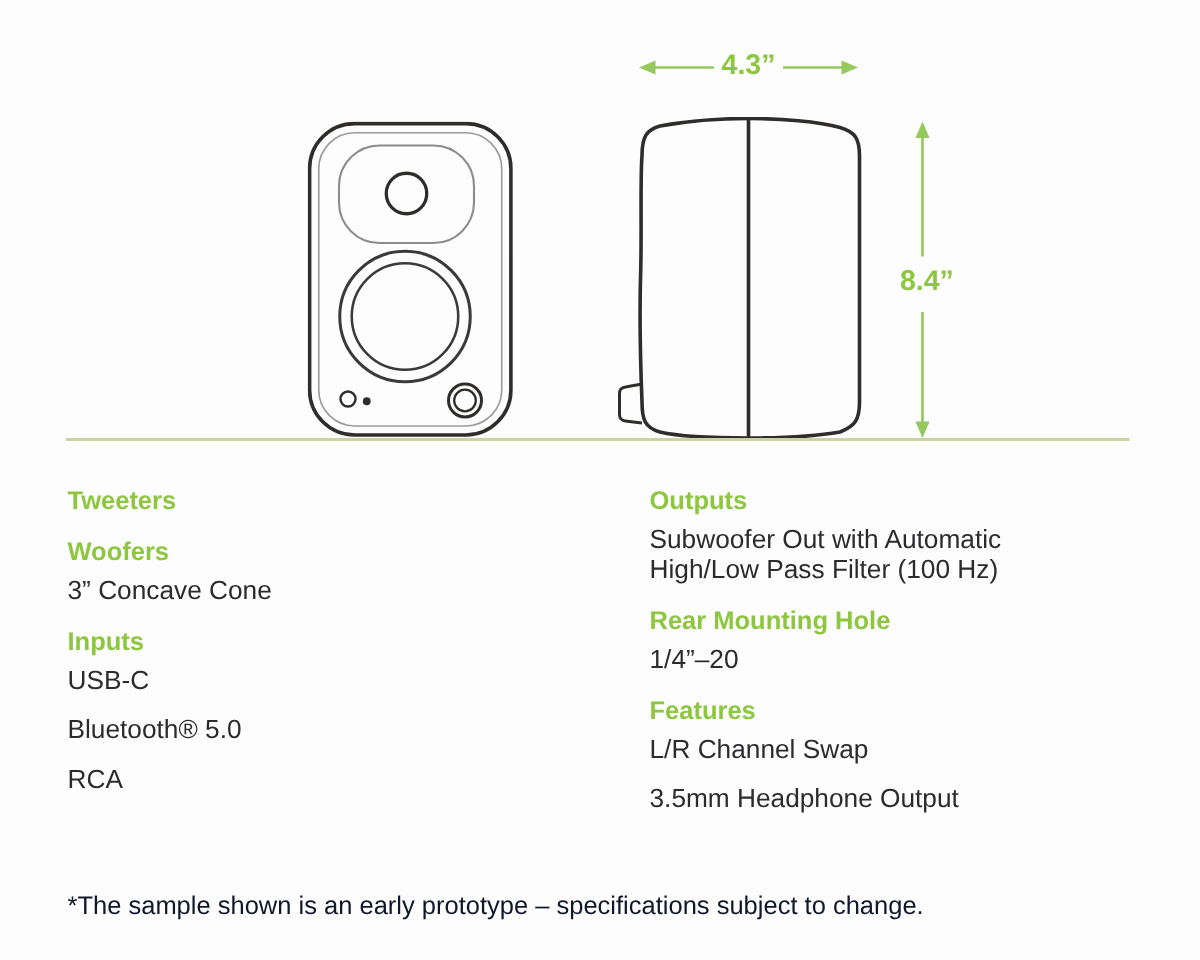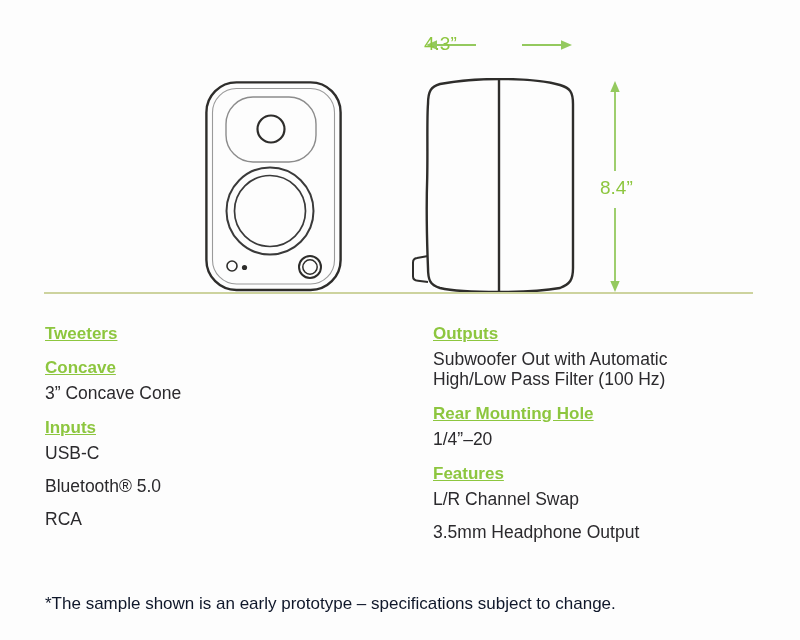--- a/index.html
+++ b/index.html
@@ -22,35 +22,35 @@
     position:absolute; left:44px; top:292px;
     width:709px; height:2px;
     background:#cdd39e;
   }
 
   .dim { position:absolute; }
   .dim-width  { left:424px; top:33px;  width:150px; height:24px; }
   .dim-height { left:600px; top:78px;  width:30px;  height:216px; }
   .dim svg { position:absolute; left:0; top:0; }
   .dim-label {
-    position:absolute; left:0; right:0; text-align:left;
-    color:#8dc63f; font-size:19px; line-height:20px; white-space:nowrap;
+    position:absolute; left:0; right:0; text-align:center;
+    color:#8dc63f; font-size:19px; line-height:20px; white-space:nowrap;font-weight:bold;
   }
   .dim-width  .dim-label { top:1px; }
   .dim-height .dim-label { top:100px; }
 
   
   .spec-col { position:absolute; top:324px; }
   .col-left  { left:45px;  width:330px; }
   .col-right { left:433px; width:262px; }
   .spec-group { margin:0 0 15px 0; }
   .spec-heading {
     margin:0 0 6px 0;
     color:#8dc63f;
-    font-size:17px; line-height:19px; font-weight:700;text-decoration:underline;
+    font-size:17px; line-height:19px; font-weight:700;
   }
   .spec-item {
     margin:0 0 13px 0;
     color:#2b2a2d;
     font-size:17.5px; line-height:20px;
   }
 
   .footnote {
     position:absolute; left:45px; top:577px;
     color:#0f172a; font-size:17px; line-height:20px;
@@ -115,21 +115,21 @@
     <span class="dim-label">8.4”</span>
   </div>
 
   <div class="ground-line"></div>
 
   <div class="spec-col col-left">
     <div class="spec-group">
       <p class="spec-heading">Tweeters</p>
     </div>
     <div class="spec-group">
-      <p class="spec-heading">Concave</p>
+      <p class="spec-heading">Woofers</p>
       <p class="spec-item">3” Concave Cone</p>
     </div>
     <div class="spec-group">
       <p class="spec-heading">Inputs</p>
       <p class="spec-item">USB-C</p>
       <p class="spec-item">Bluetooth® 5.0</p>
       <p class="spec-item">RCA</p>
     </div>
   </div>
 

